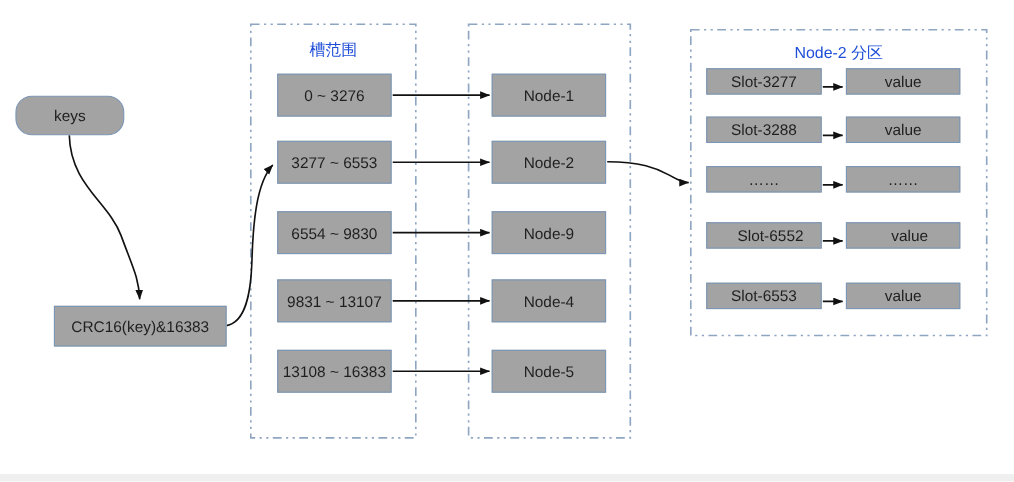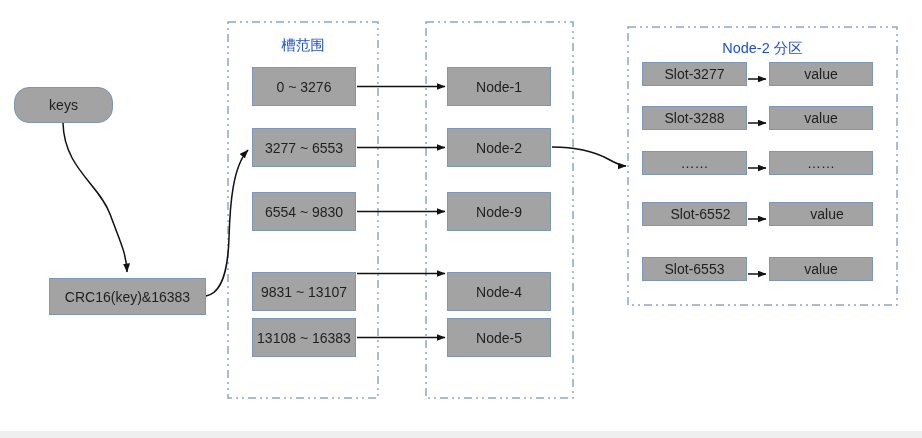--- a/index.html
+++ b/index.html
@@ -48,21 +48,21 @@
   .part-panel    { left: 628px; top: 27px; width: 269px; height: 278px; }
   .slot-panel .panel-title    { top: 14px; }
   .cluster-panel .panel-title { top: 15px; }
   .part-panel .panel-title    { top: 12px; }
   .col-box { width: 104px; height: 39px; }
   .slot-panel .col-box    { left: 24px; }
   .cluster-panel .col-box { left: 21px; text-align: right; }
   .r1 { top: 45px; }
   .r2 { top: 106px; }
   .r3 { top: 170px; }
-  .r4 { top: 232px; margin-top: 18px; }
+  .r4 { top: 232px; }
   .r5 { top: 296px; }
   .pcell { height: 24px; }
   .pslot { left: 14px;  width: 105px; }
   .pval  { left: 141px; width: 104px; }
   .pr1 { top: 35px; }
   .pr2 { top: 79px; }
   .pr3 { top: 124px; }
   .pr4 { top: 175px; padding-left: 12px; }
   .pr5 { top: 230px; }
   .bottom-bar {

